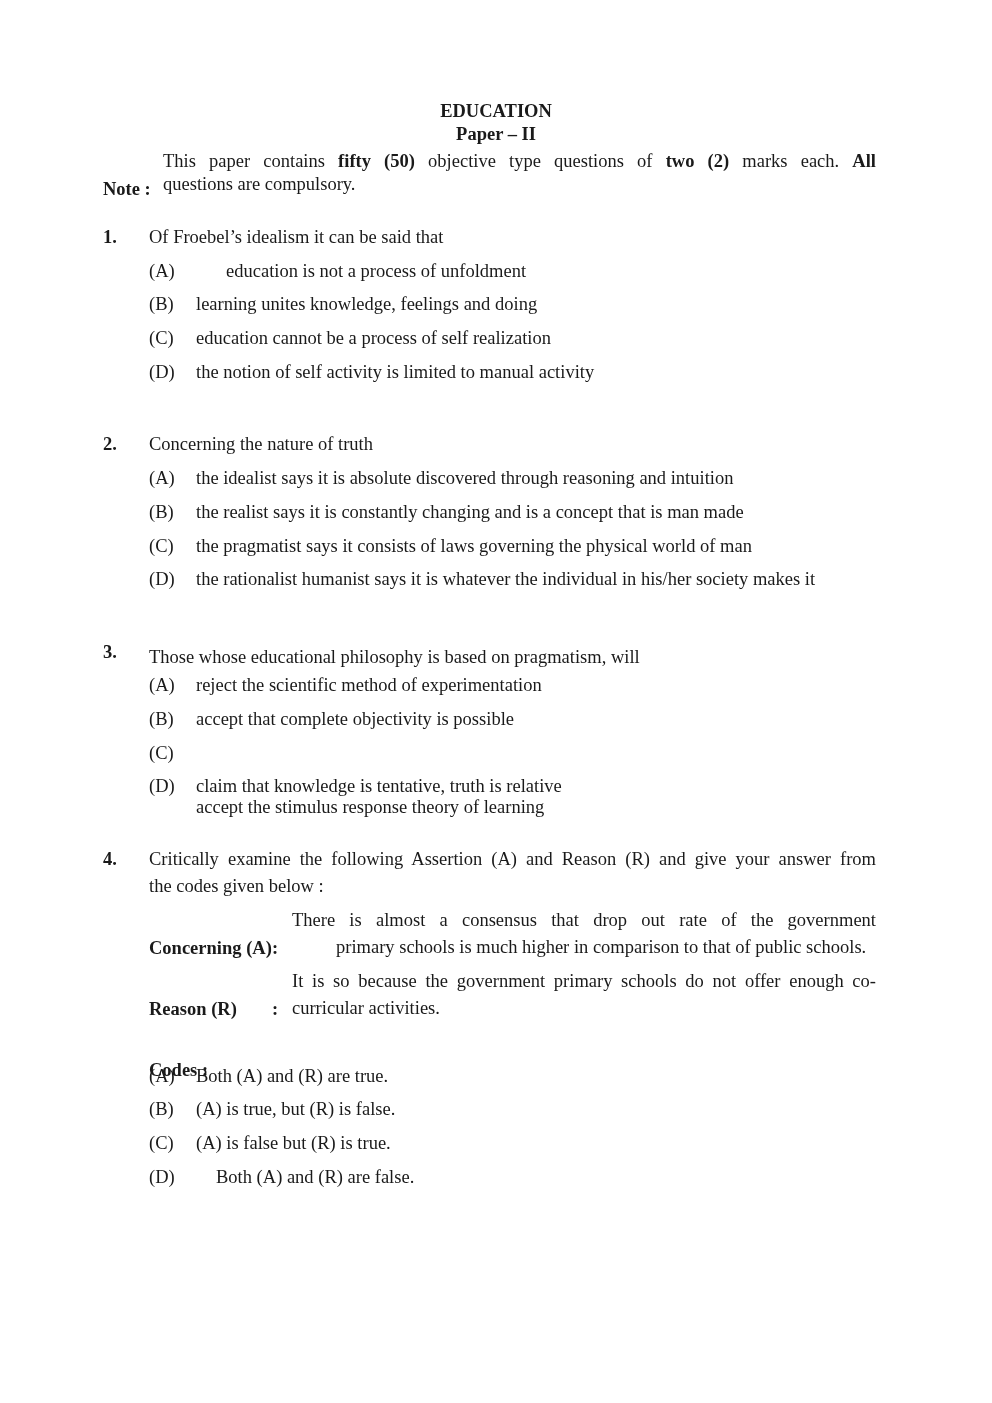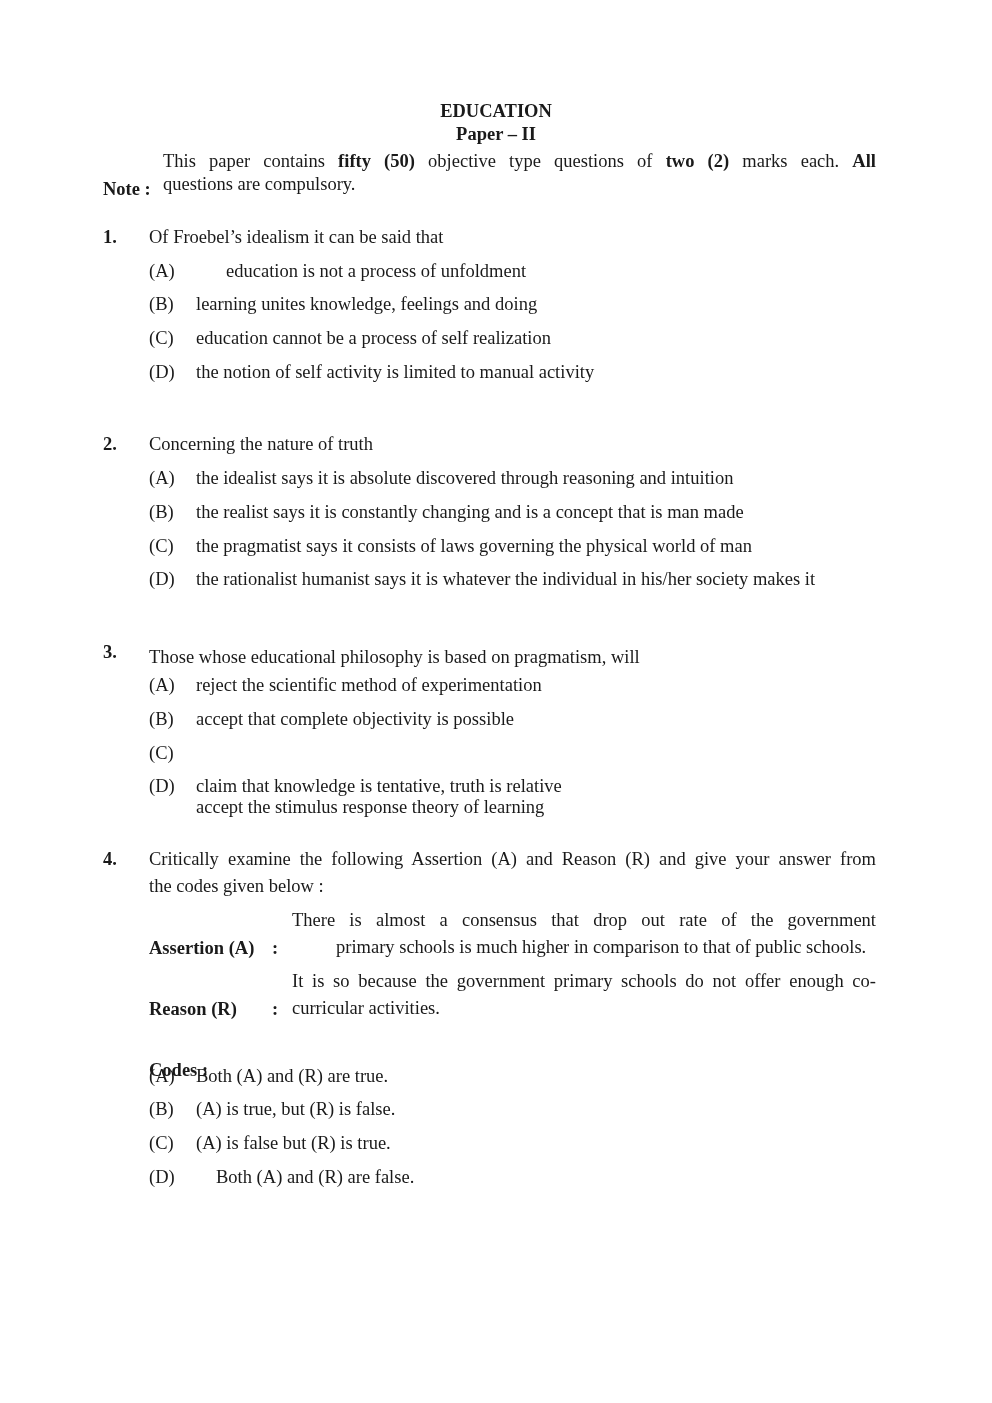--- a/index.html
+++ b/index.html
@@ -71,21 +71,21 @@
     <div class="abs otext" style="top:752px;margin-top:44px;">accept the stimulus response theory of learning</div>
     <div class="abs olabel" style="top:775px;">(D)</div>
     <div class="abs otext" style="top:775px;">claim that knowledge is tentative, truth is relative</div>
   </div>
 
   <div>
     <div class="abs qnum" style="top:848px;">4.</div>
     <div class="abs qtext just" style="top:848px; width:727px;">Critically examine the following Assertion (A) and Reason (R) and give your answer from</div>
     <div class="abs qtext" style="top:875px;">the codes given below :</div>
 
-    <div class="abs bold" style="left:149px; top:909px;">Assertion (A)</div>
+    <div class="abs bold" style="left:149px; top:909px;">Concerning (A)</div>
     <div class="abs bold" style="left:272px; top:909px;">:</div>
     <div class="abs just" style="left:292px; top:909px; width:584px;">There is almost a consensus that drop out rate of the government</div>
     <div class="abs" style="left:292px; top:936px;margin-left:44px;">primary schools is much higher in comparison to that of public schools.</div>
 
     <div class="abs bold" style="left:149px; top:970px;">Reason (R)</div>
     <div class="abs bold" style="left:272px; top:970px;">:</div>
     <div class="abs just" style="left:292px; top:970px; width:584px;">It is so because the government primary schools do not offer enough co-</div>
     <div class="abs" style="left:292px; top:997px;">curricular activities.</div>
 
     <div class="abs bold" style="left:149px; top:1031px;">Codes :</div>

